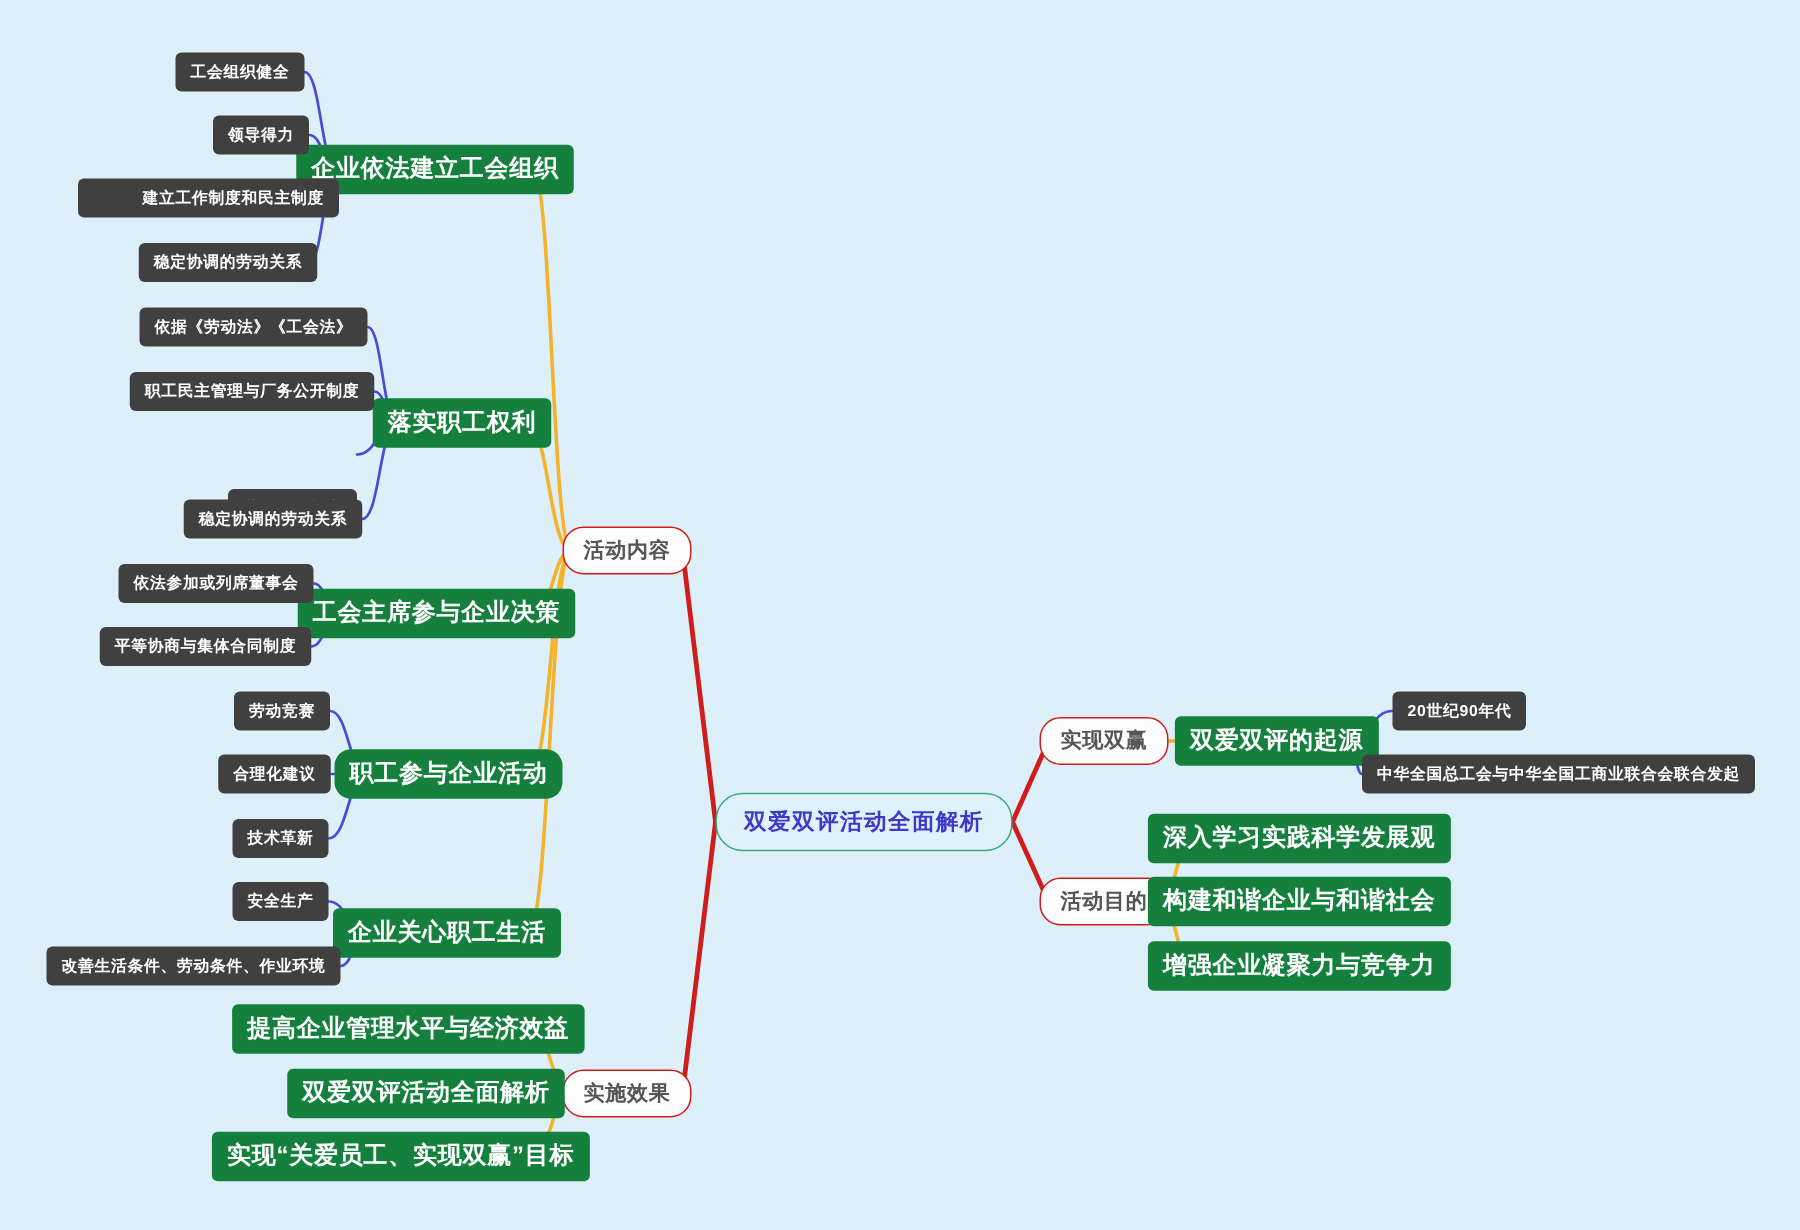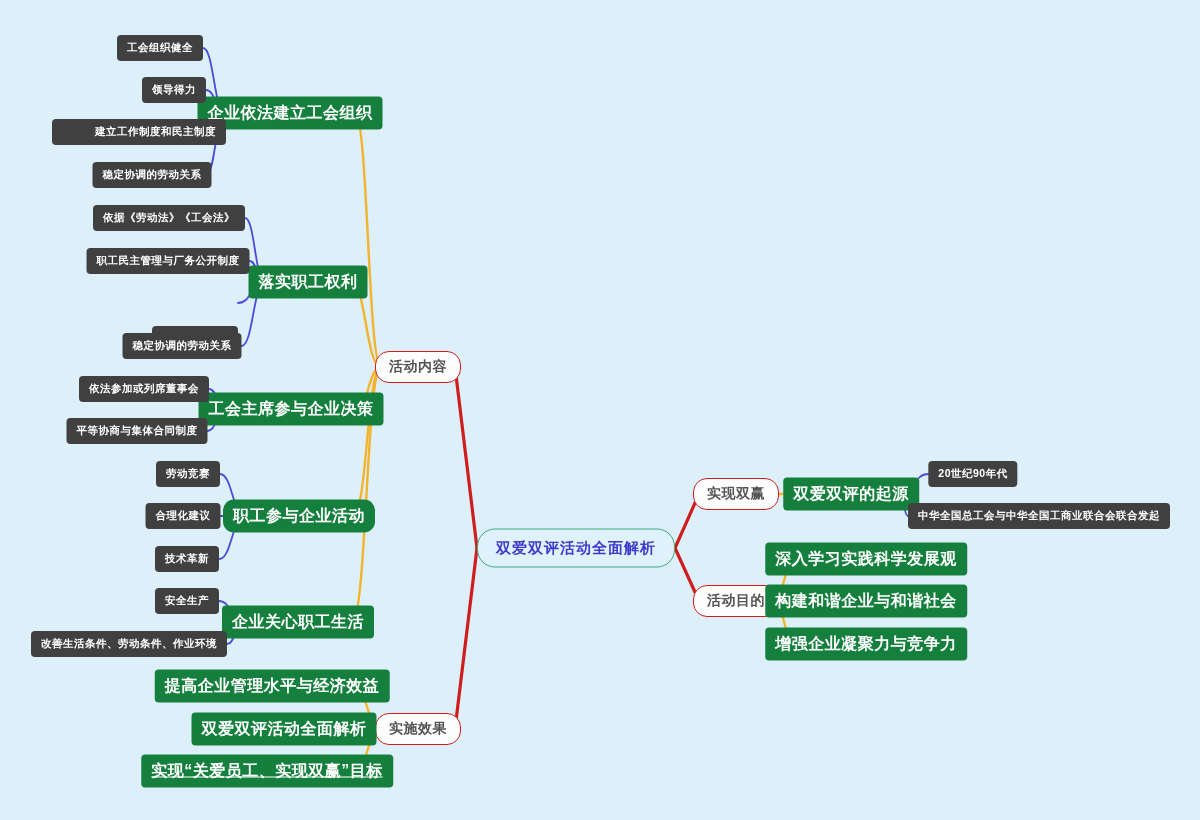--- a/index.html
+++ b/index.html
@@ -128,21 +128,21 @@
       <div class="node node-orange" style="left: 299px; top: 516px; border-radius: 11px;">职工参与企业活动</div>
       <div class="node node-blue" style="left: 188px; top: 474px;">劳动竞赛</div>
       <div class="node node-blue" style="left: 183px; top: 516px;">合理化建议</div>
       <div class="node node-blue" style="left: 187px; top: 559px;">技术革新</div>
       <div class="node node-orange" style="left: 298px; top: 622px;">企业关心职工生活</div>
       <div class="node node-blue" style="left: 187px; top: 601px;">安全生产</div>
       <div class="node node-blue" style="left: 129px; top: 644px;">改善生活条件、劳动条件、作业环境</div>
       <div class="node node-branch" style="left: 418px; top: 729px;">实施效果</div>
       <div class="node node-orange" style="left: 272px; top: 686px;">提高企业管理水平与经济效益</div>
       <div class="node node-orange" style="left: 284px; top: 729px;">双爱双评活动全面解析</div>
-      <div class="node node-orange" style="left: 267px; top: 771px; text-decoration: underline;">实现“关爱员工、实现双赢”目标</div>
+      <div class="node node-orange" style="left: 267px; top: 771px;">实现“关爱员工、实现双赢”目标</div>
       <div class="node node-branch" style="left: 736px; top: 494px;">实现双赢</div>
       <div class="node node-orange" style="left: 851px; top: 494px;">双爱双评的起源</div>
       <div class="node node-blue" style="left: 973px; top: 474px;">20世纪90年代</div>
       <div class="node node-blue" style="left: 1039px; top: 516px;">中华全国总工会与中华全国工商业联合会联合发起</div>
       <div class="node node-branch" style="left: 736px; top: 601px;">活动目的</div>
       <div class="node node-orange" style="left: 866px; top: 559px;">深入学习实践科学发展观</div>
       <div class="node node-orange" style="left: 866px; top: 601px;">构建和谐企业与和谐社会</div>
       <div class="node node-orange" style="left: 866px; top: 644px;">增强企业凝聚力与竞争力</div>
     </div>
 </div>

